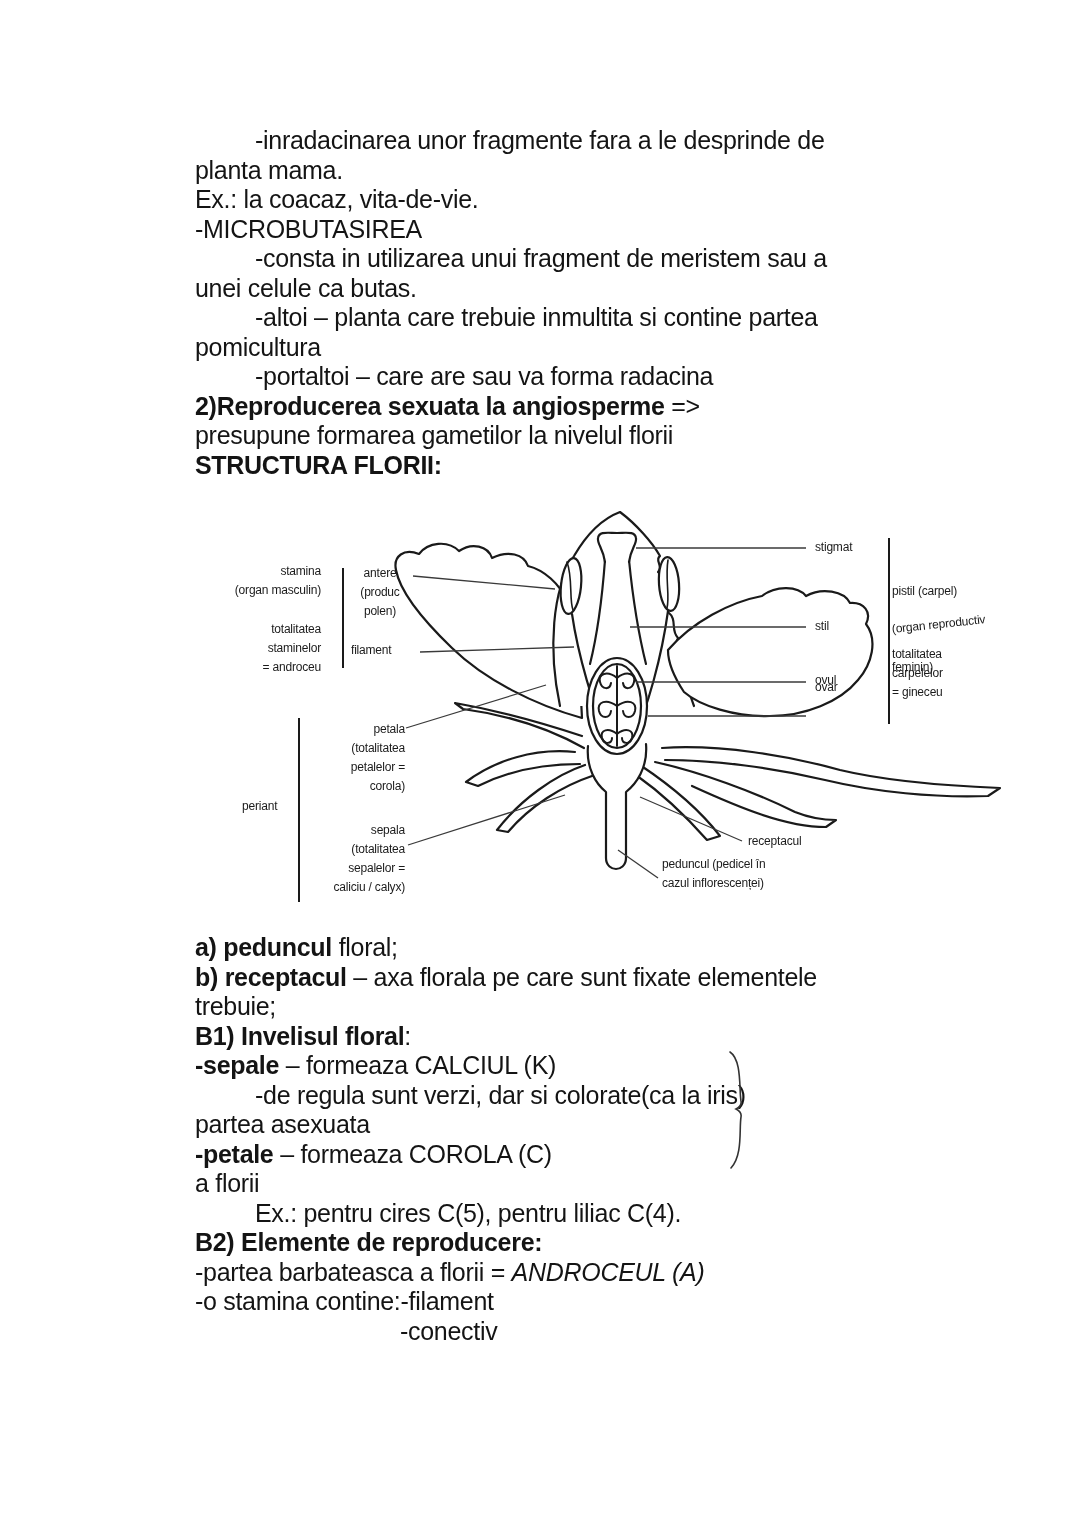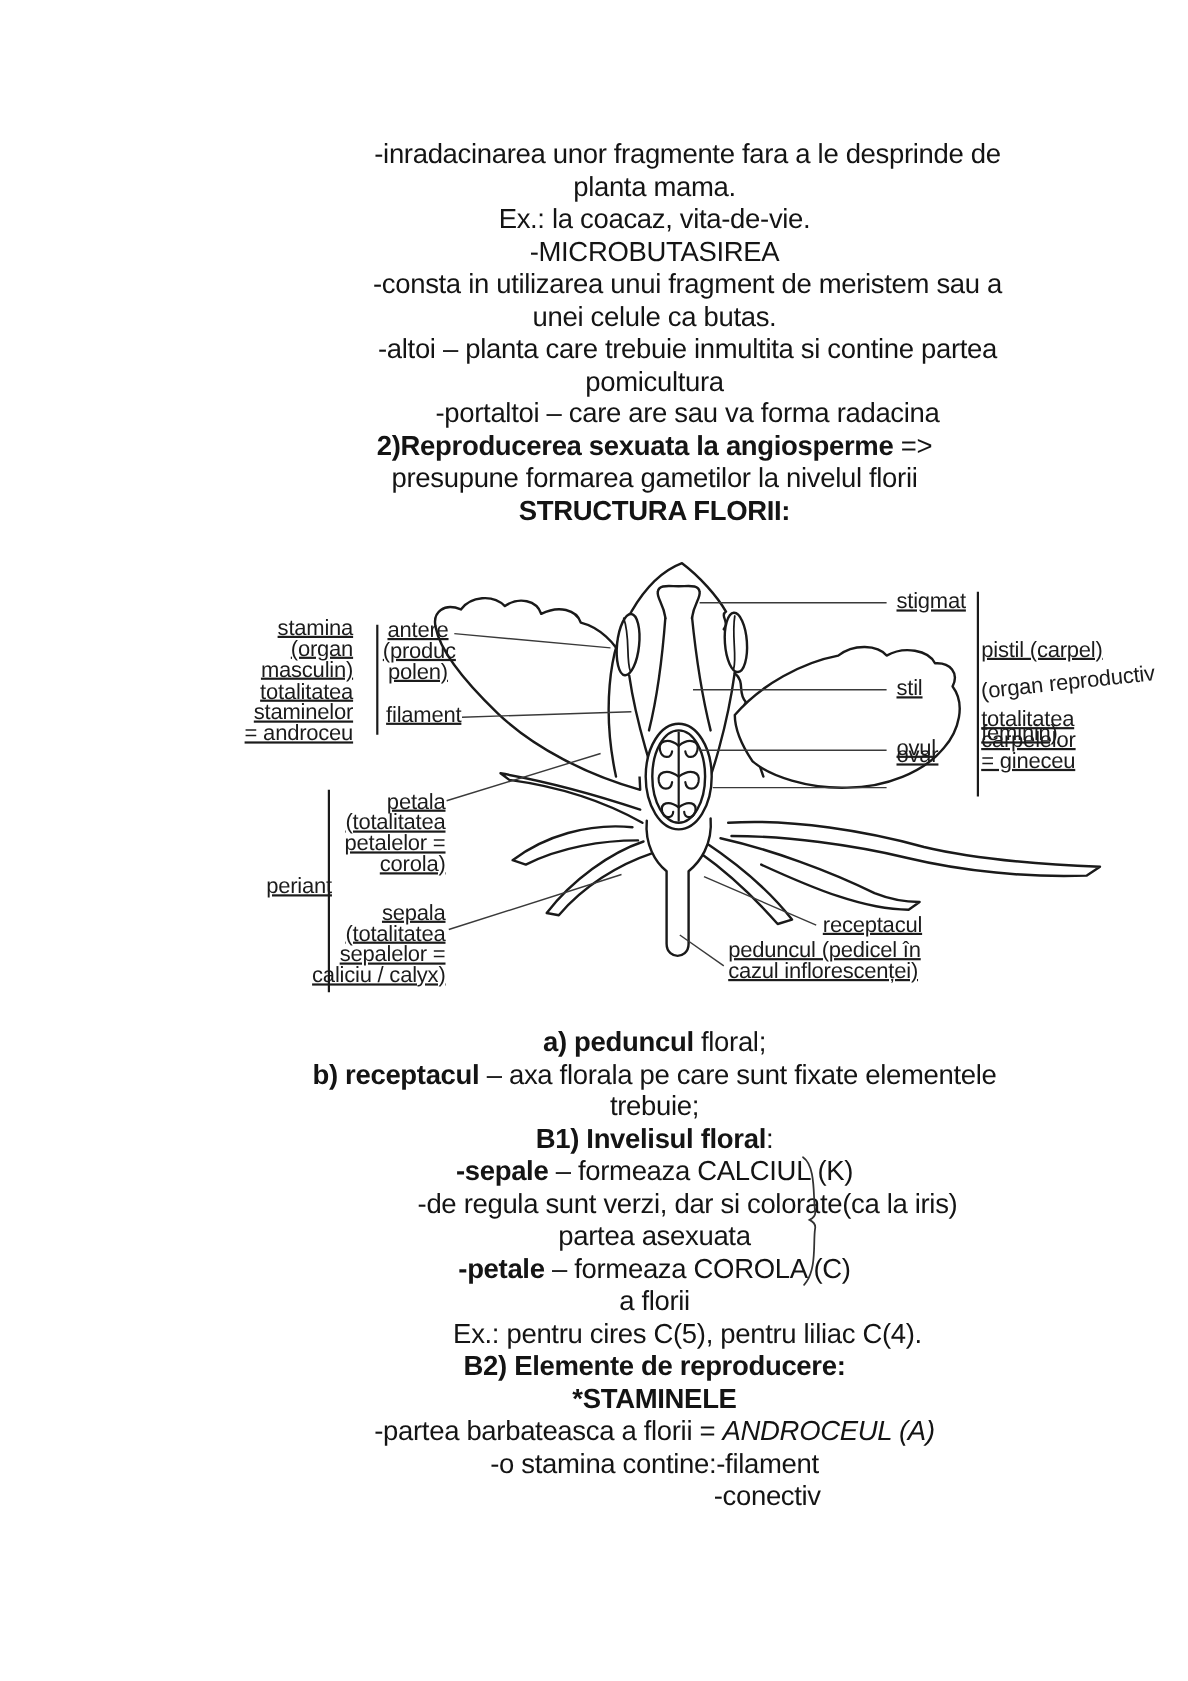--- a/index.html
+++ b/index.html
@@ -10,34 +10,32 @@
     font-family:"Liberation Sans", sans-serif;
     color:#141414;
     overflow:hidden;
   }
   .tblock{position:absolute;left:195px;width:800px;}
   .ln{
     font-size:25px;
     line-height:29.5px;
     letter-spacing:-0.3px;
     white-space:nowrap;
-    text-align:center;
   }
   .ln .b{font-weight:bold;}
   .ln .i{font-style:italic;}
   .ind1{padding-left:60px;}
   .ind2{padding-left:205px;}
   .dlbl{
     position:absolute;
-    font-size:20px;
+    font-size:12px;
     line-height:19px;
     white-space:pre-line;
     color:#1b1b1b;
     letter-spacing:-0.2px;
-    text-decoration:underline;
   }
   .ta-r{text-align:right;}
   .ta-c{text-align:center;}
   .rot{display:inline-block;transform:rotate(-6deg);transform-origin:0 50%;}
   svg{display:block;}
   .abs{position:absolute;}
 </style>
 </head>
 <body>
 
@@ -166,21 +164,20 @@
     <div class="ln"><span class="b">b) receptacul</span><span> – axa florala pe care sunt fixate elementele</span></div>
     <div class="ln"><span class="b"></span><span>trebuie;</span></div>
     <div class="ln"><span class="b">B1) Invelisul floral</span><span>:</span></div>
     <div class="ln"><span class="b">-sepale</span><span> – formeaza CALCIUL (K)</span></div>
     <div class="ln ind1"><span class="b"></span><span>-de regula sunt verzi, dar si colorate(ca la iris)</span></div>
     <div class="ln"><span class="b"></span><span>partea asexuata</span></div>
     <div class="ln"><span class="b">-petale</span><span> – formeaza COROLA (C)</span></div>
     <div class="ln"><span class="b"></span><span>a florii</span></div>
     <div class="ln ind1"><span class="b"></span><span>Ex.: pentru cires C(5), pentru liliac C(4).</span></div>
     <div class="ln"><span class="b">B2) Elemente de reproducere:</span><span></span></div>
-    <div class="ln"><span class="b">*STAMINELE</span><span></span></div>
     <div class="ln"><span class="b"></span><span>-partea barbateasca a florii = </span><span class="i">ANDROCEUL (A)</span></div>
     <div class="ln"><span class="b"></span><span>-o stamina contine:-filament</span></div>
     <div class="ln ind2"><span class="b"></span><span>-conectiv</span></div>
   </div>
 
   <svg class="abs" style="left:727px;top:1051px;" width="22" height="118" viewBox="0 0 22 118">
     <path d="M3,1 C15,9 12,38 14,50 C15,55 11,57 9,58 C11,59 15,61 14,66 C12,78 16,104 4,117" fill="none" stroke="#333333" stroke-width="1.6" stroke-linecap="round"></path>
   </svg>
 
 </div>

